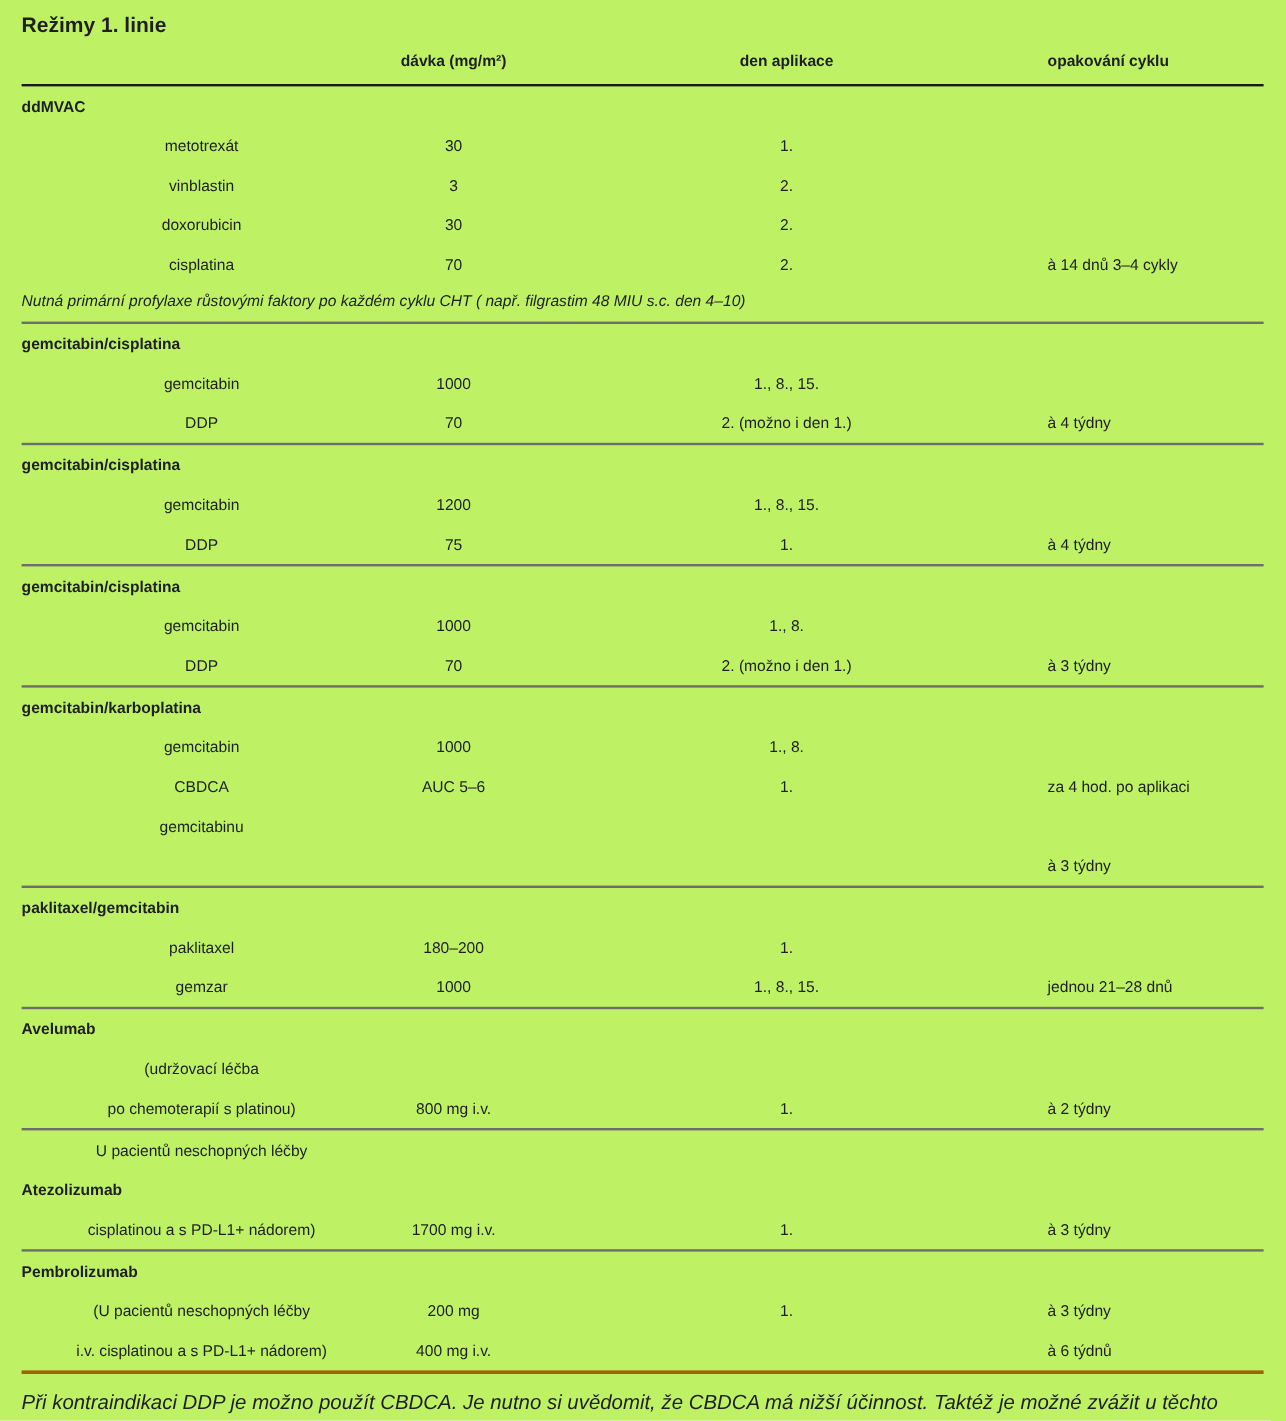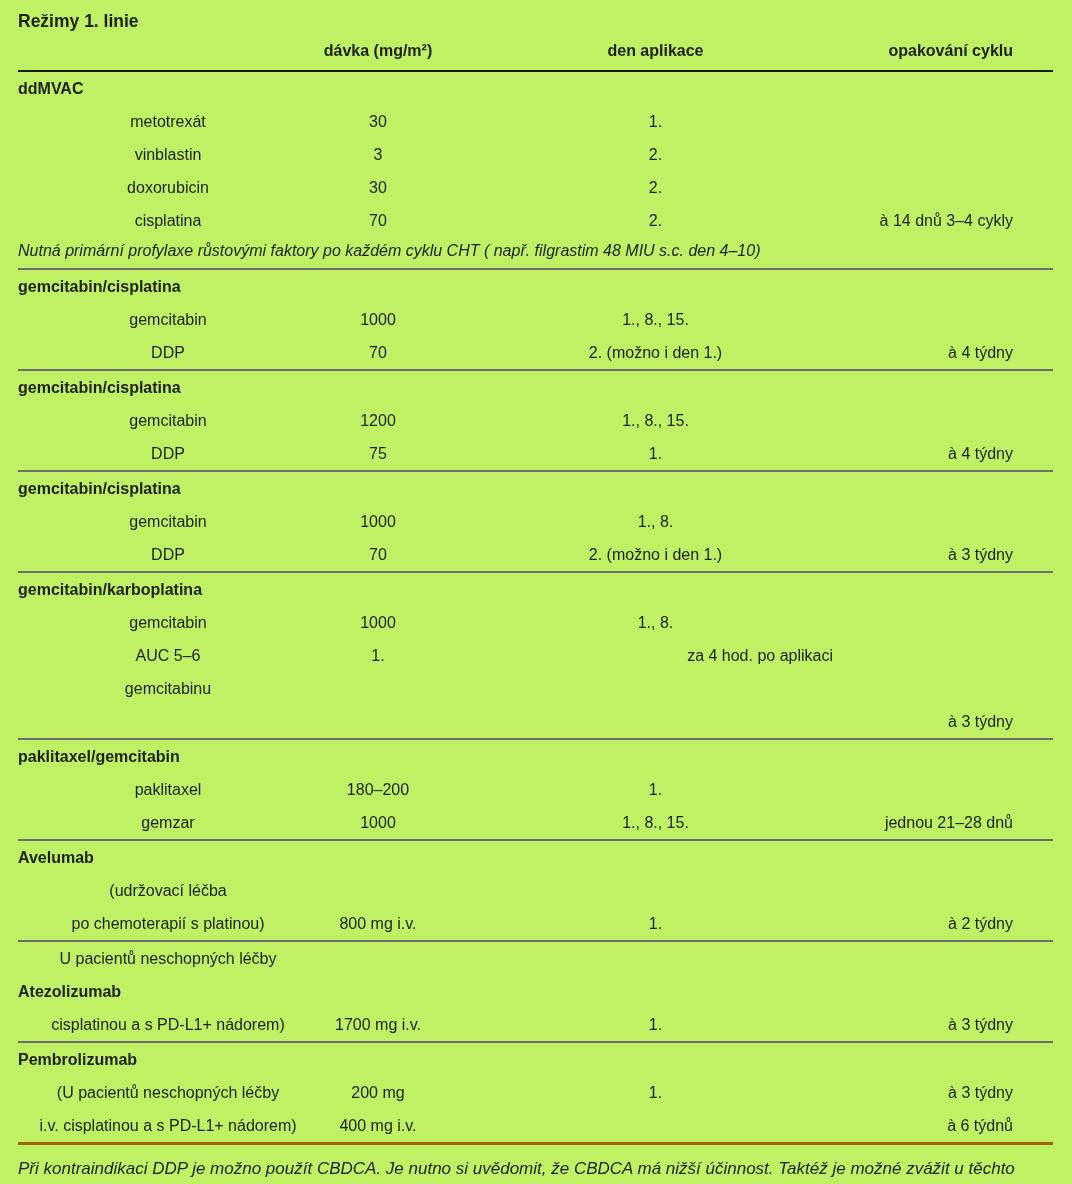--- a/index.html
+++ b/index.html
@@ -25,33 +25,33 @@
     font-weight: bold;
     height: 28px;
     line-height: 26px;
     white-space: nowrap;
   }
   .row {
     display: grid;
     grid-template-columns: 300px 120px 435px 180px;
     height: 33px;
     line-height: 33px;
-    font-size: 16px;
+    font-size: 13px;
     white-space: nowrap;
   }
   .header-row {
     font-weight: bold;
     border-bottom: 2px solid #1a1a1a;
     height: 34px;
     line-height: 30px;
   }
   .cell { overflow: visible; }
   .c0 { text-align: center; }
   .c1, .c2 { text-align: center; }
-  .c3 { text-align: right; padding-right: 40px; }
+  .c3 { text-align: left; padding-right: 40px; }
   .section + .section { border-top: 2px solid #6e6e6e; }
   .name-row { font-weight: bold; }
   .name-cell { grid-column: 1 / -1; text-align: left; }
   .note-row {
     font-style: italic;
     font-weight: normal;
     height: 31px;
     line-height: 28px;
   }
   .table-body-wrap { border-bottom: 3px solid #a16207; }
@@ -167,20 +167,21 @@
             <div class="row name-row">
               <div class="cell name-cell">gemcitabin/karboplatina</div>
             </div>
             <div class="row">
               <div class="cell c0">gemcitabin</div>
               <div class="cell c1">1000</div>
               <div class="cell c2">1., 8.</div>
               <div class="cell c3"></div>
             </div>
             <div class="row">
+              <div class="cell c0">CBDCA</div>
               <div class="cell c1">AUC 5–6</div>
               <div class="cell c2">1.</div>
               <div class="cell c3">za 4 hod. po aplikaci</div>
             </div>
             <div class="row">
               <div class="cell c0">gemcitabinu</div>
               <div class="cell c1"></div>
               <div class="cell c2"></div>
               <div class="cell c3"></div>
             </div>

